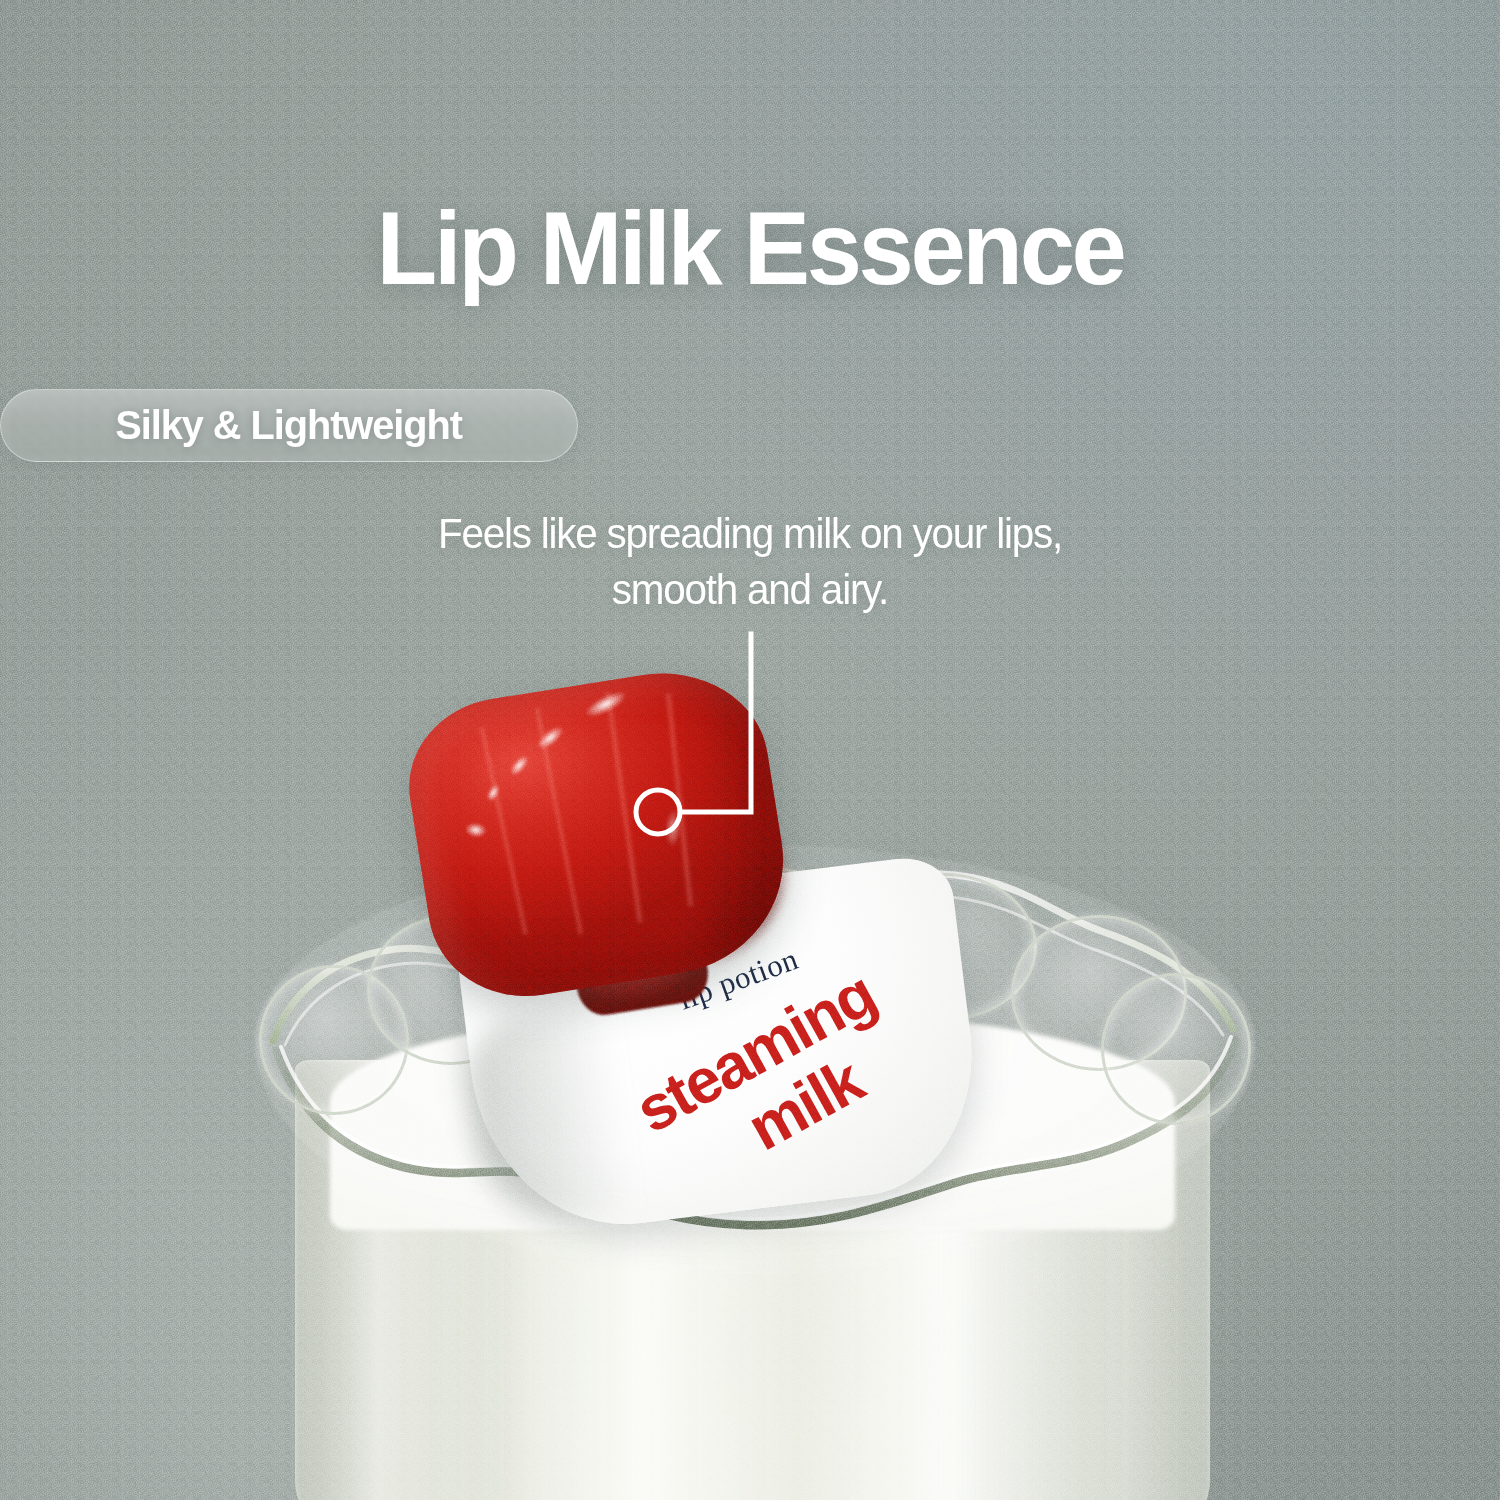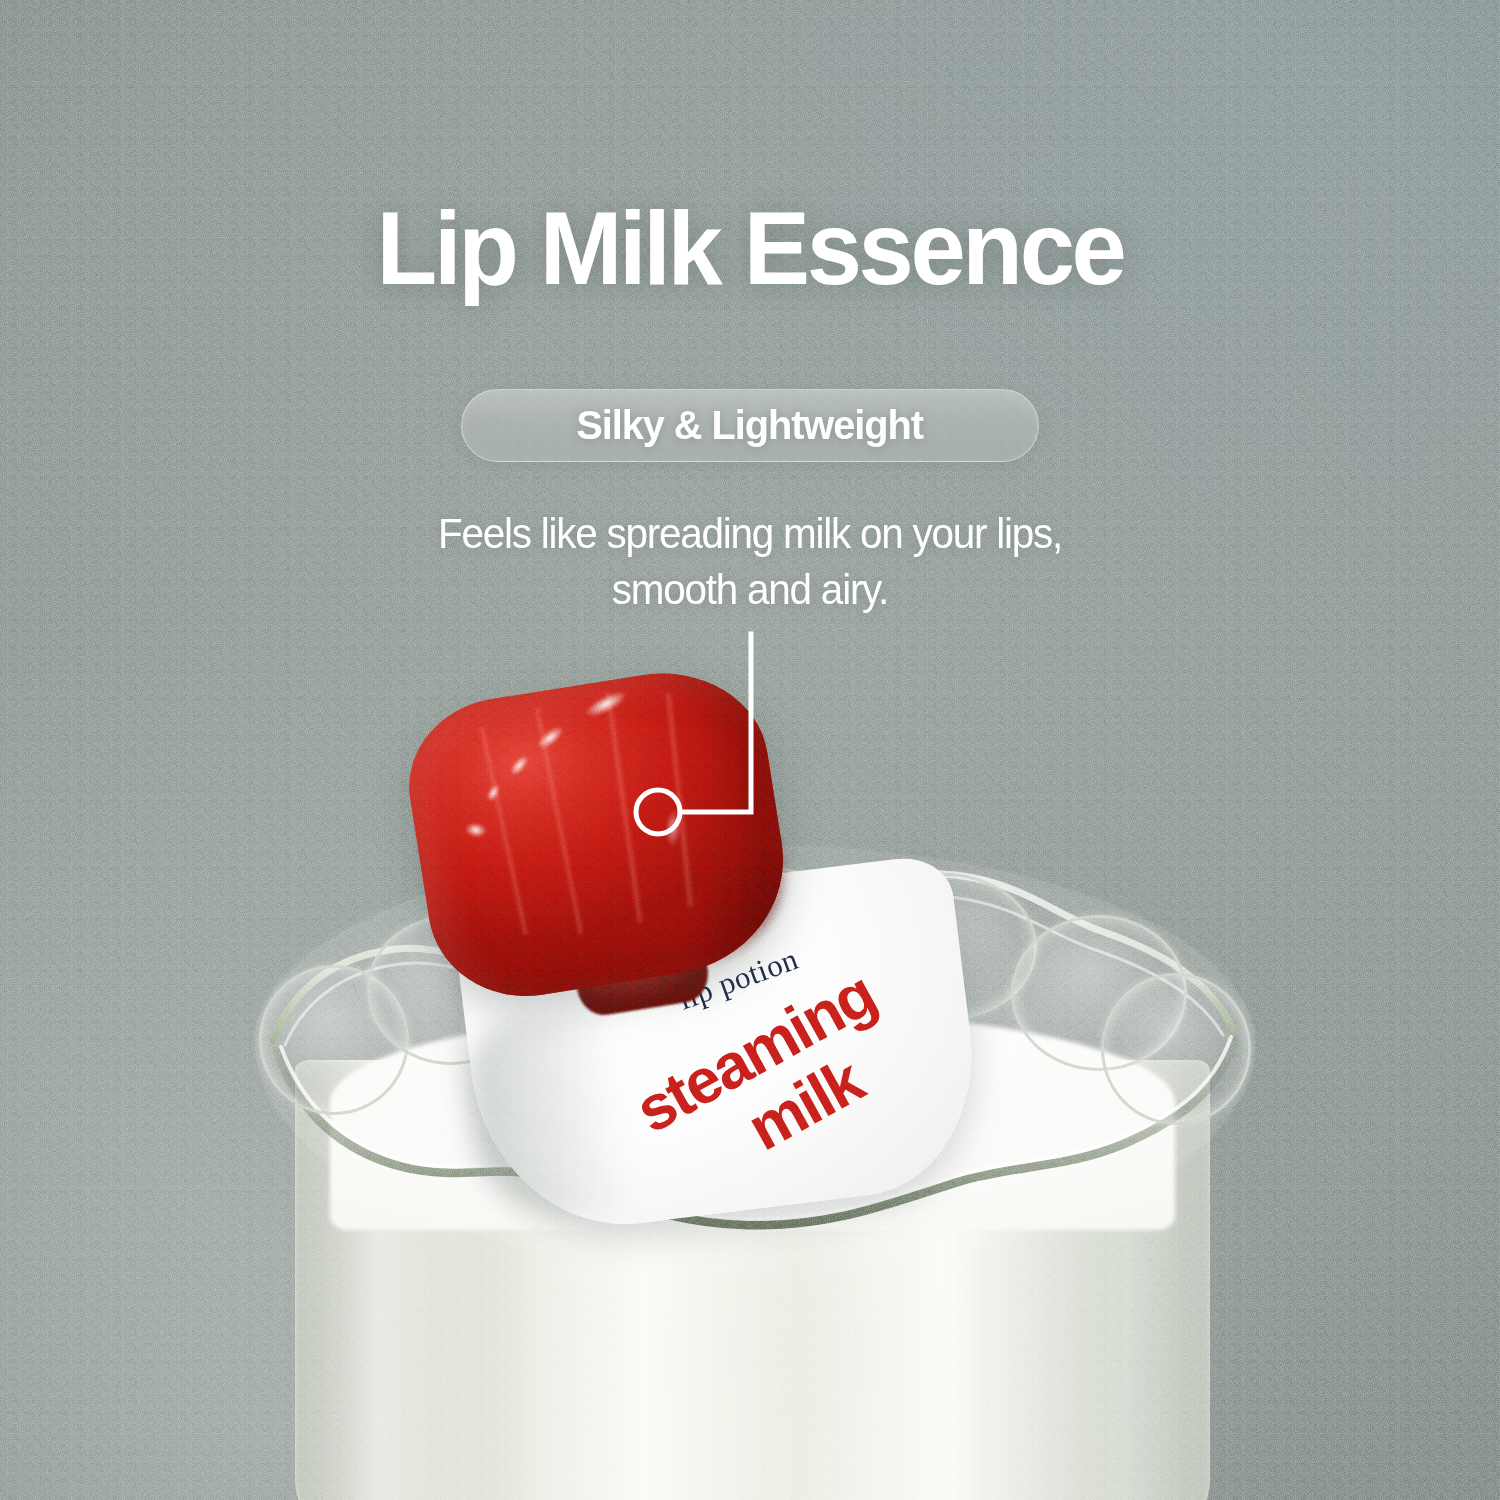--- a/index.html
+++ b/index.html
@@ -55,21 +55,21 @@
     line-height:1;
     font-weight:bold;
     letter-spacing:-3.5px;
     transform:scaleX(.955);
     text-shadow:0 2px 26px rgba(60,72,70,.30);
     white-space:nowrap;
   }
 
   .badge-row{
     position:absolute;left:0;right:0;top:389px;
-    display:flex;justify-content:center;
+    display:flex;justify-content:flex-start;
   }
   .badge{
     display:flex;align-items:center;justify-content:center;
     width:578px;height:73px;
     border-radius:999px;
     background:linear-gradient(180deg, rgba(255,255,255,.30) 0%, rgba(255,255,255,.17) 45%, rgba(255,255,255,.10) 100%);
     border:1.5px solid rgba(255,255,255,.42);
     box-shadow:0 1px 14px rgba(255,255,255,.10) inset, 0 3px 16px rgba(60,72,70,.10);
     backdrop-filter:blur(2px);
   }

